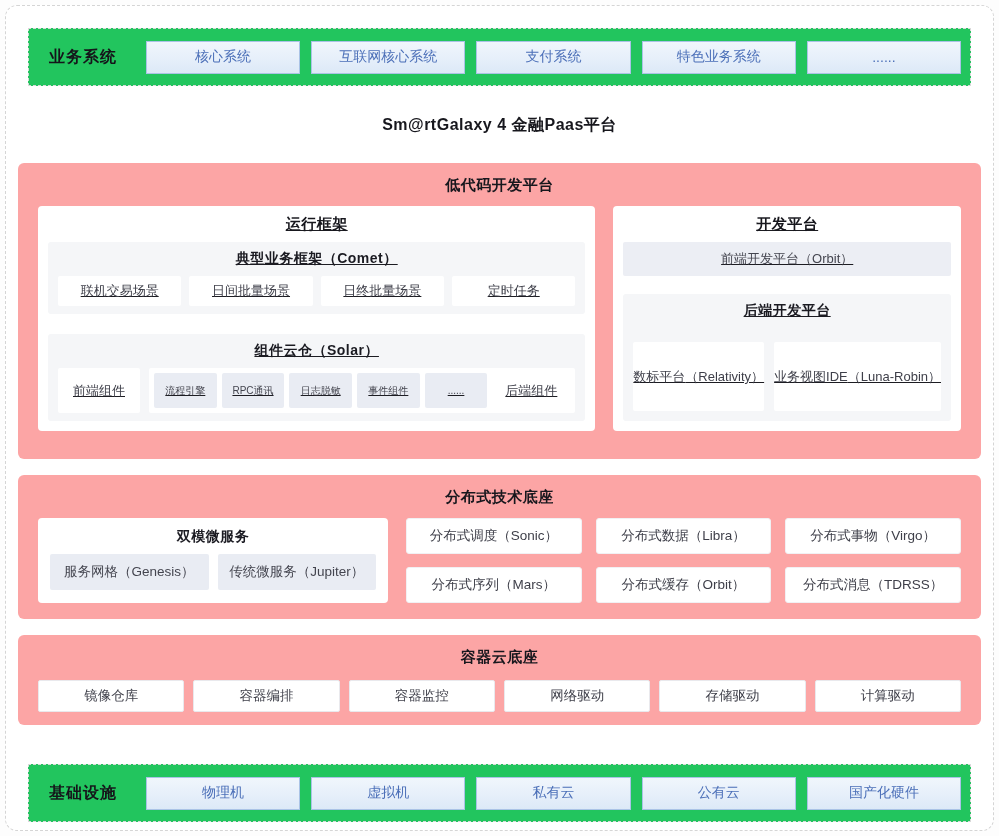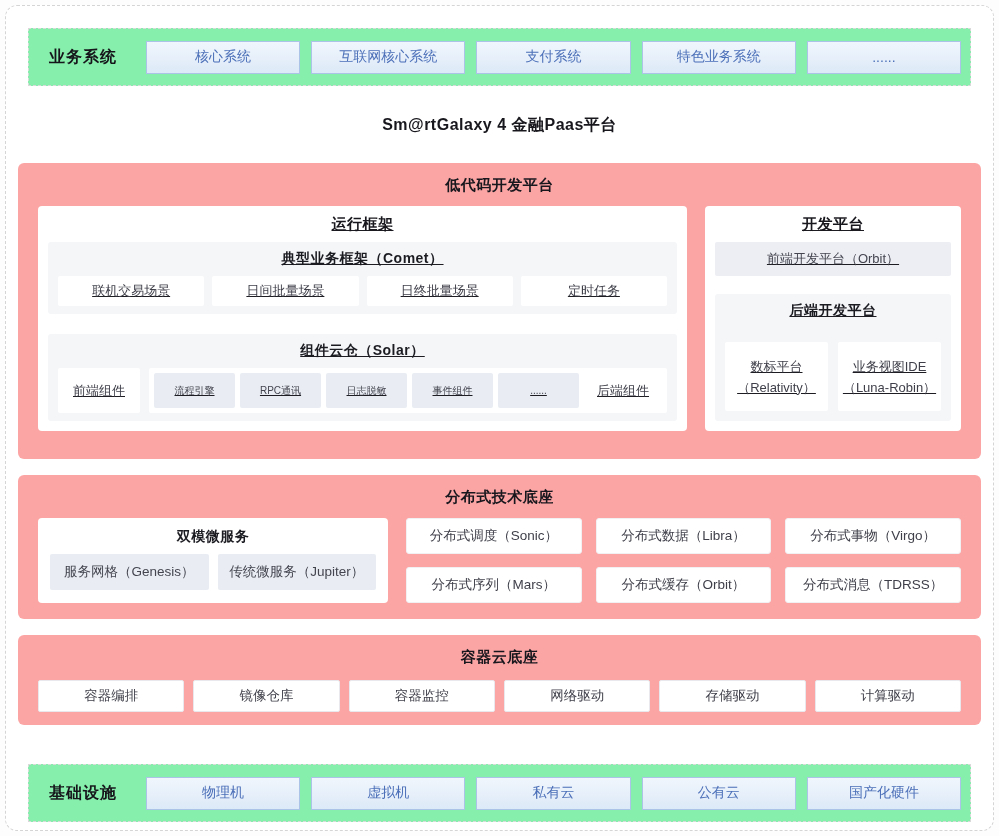--- a/index.html
+++ b/index.html
@@ -9,21 +9,21 @@
     -webkit-font-smoothing:antialiased;color:#1c1c22;overflow:hidden;
   }
   .page{
     position:absolute;inset:5px;border:1px dashed #d5d5d5;border-radius:12px;
     background:#fff;padding:22px 12px 10px 12px;box-sizing:border-box;
   }
   
   .dashed-row{
     margin:0 10px;border:1px dashed #d9d9d9;height:58px;
     display:flex;align-items:center;gap:11px;padding:0 9px 0 10px;box-sizing:border-box;
-    background:#86efac;
+    background:#22c55e;
   }
   .row-label{
     flex:0 0 96px;font-size:16px;font-weight:700;color:#15151a;letter-spacing:1px;
     text-align:left;padding-left:10px;box-sizing:border-box;white-space:nowrap;
   }
   .blue-btn{
     flex:1 1 0;height:33px;display:flex;align-items:center;justify-content:center;
     background:linear-gradient(180deg,#f0f6fc 0%,#e6effa 55%,#dce9f7 100%);
     border:1px solid #aac3e6;color:#4b6fb8;font-size:14px;box-sizing:border-box;
     white-space:nowrap;
@@ -82,21 +82,21 @@
   }
   
   .devplat-card{flex:0 0 256px;padding:0 10px 10px 10px;display:flex;flex-direction:column;}
   .vela-chip{
     background:#eceef4;border-radius:2px;height:34px;display:flex;align-items:center;
     justify-content:center;font-size:13px;color:#44454f;margin-bottom:18px;
   }
   .backend-card{flex:1 1 auto;padding:0 10px 10px 10px;display:flex;flex-direction:column;}
   .backend-boxes{display:flex;gap:10px;flex:1 1 auto;margin-top:14px;}
   .two-line-box{
-    flex:1 1 0;background:#fff;border-radius:2px;display:flex;flex-direction:column;
+    flex:1 1 0;background:#fff;border-radius:2px;display:flex;flex-direction:row;
     align-items:center;justify-content:center;font-size:13px;color:#3e3f49;line-height:21px;
     text-align:center;white-space:nowrap;
   }
   
   .dist-cols{display:flex;gap:18px;align-items:stretch;}
   .dual-card{flex:0 0 350px;padding:0 12px 10px 12px;}
   .dual-chips{display:flex;gap:9px;height:36px;}
   .dual-chips .chip{font-size:13.5px;}
   .dist-grid{
     flex:1 1 auto;display:grid;grid-template-columns:repeat(3,1fr);
@@ -200,22 +200,22 @@
         <div class="dist-btn">分布式序列（Mars）</div>
         <div class="dist-btn">分布式缓存（Orbit）</div>
         <div class="dist-btn">分布式消息（TDRSS）</div>
       </div>
     </div>
   </div>
 
   <div class="section" style="height:90px;margin-bottom:0;">
     <div class="section-title" style="margin-bottom:0;">容器云底座</div>
     <div class="cc-row">
+      <div class="cc-btn">镜像仓库</div>
       <div class="cc-btn">容器编排</div>
-      <div class="cc-btn">镜像仓库</div>
       <div class="cc-btn">容器监控</div>
       <div class="cc-btn">网络驱动</div>
       <div class="cc-btn">存储驱动</div>
       <div class="cc-btn">计算驱动</div>
     </div>
   </div>
 
   <div class="dashed-row infra-row">
     <div class="row-label">基础设施</div>
     <div class="blue-btn">物理机</div>

